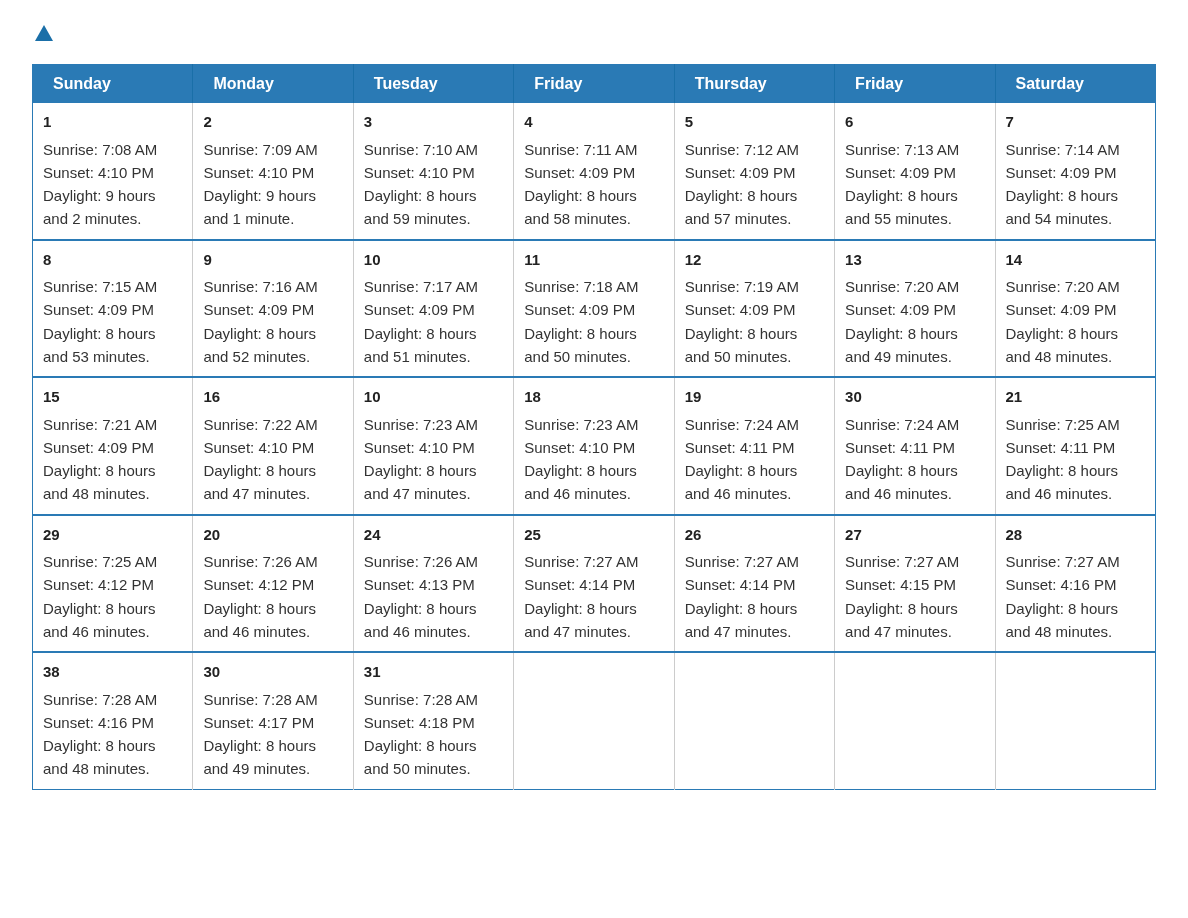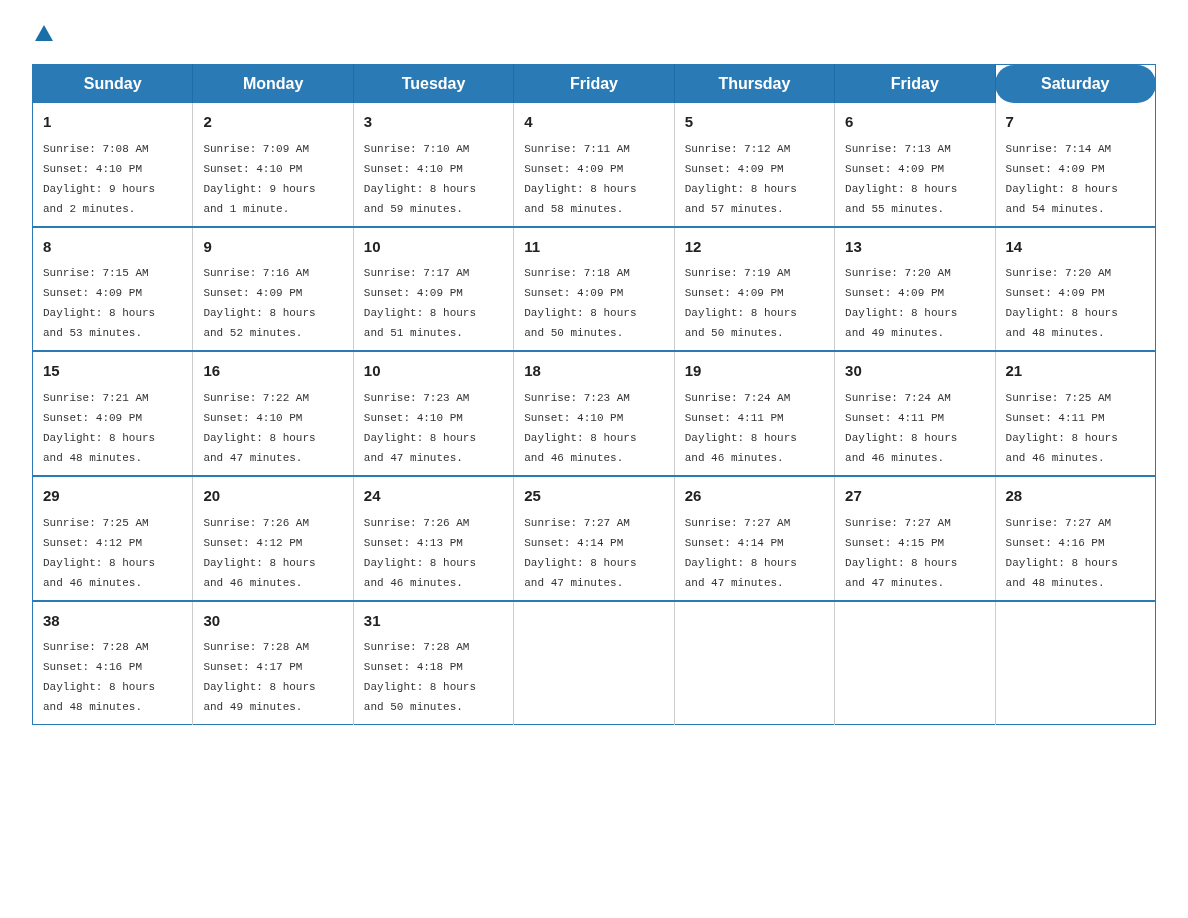--- a/index.html
+++ b/index.html
@@ -38,27 +38,26 @@
     .calendar {
       width: 100%;
       border-collapse: collapse;
       border: 1.5px solid #2a7ab5;
     }
     .calendar thead tr th {
       background-color: #2a7ab5;
       color: #fff;
       font-size: 16px;
       font-weight: bold;
-      padding: 10px 4px;
-      text-align: center;
+      padding: 10px 20px;
+      text-align: left;
       border-right: 1px solid #1a6fa8;
     }
     .calendar thead tr th:last-child {
       border-right: none;
-      border-radius: 19px;
     }
     .calendar tbody tr td {
       vertical-align: top;
       padding: 8px 10px;
       border-right: 1px solid #ccc;
       border-bottom: 2px solid #2a7ab5;
       width: 14.285%;
       font-size: 13px;
       color: #333;
       line-height: 1.5;
@@ -71,24 +70,23 @@
       border-bottom: none;
     }
     .day-number {
       font-size: 15px;
       font-weight: bold;
       color: #222;
       display: block;
       margin-bottom: 4px;
     }
     .day-info {
-      font-size: 11px;
+      font-size: 15px;
       color: #333;
       line-height: 1.55;
-      font-family: Liberation Mono, monospace;
     }
     .empty-cell {
       background: #fff;
     }
     .logo-text-line1 {
       font-size: 26px;
       font-weight: bold;
       color: #333;
     }
     .logo-triangle {

